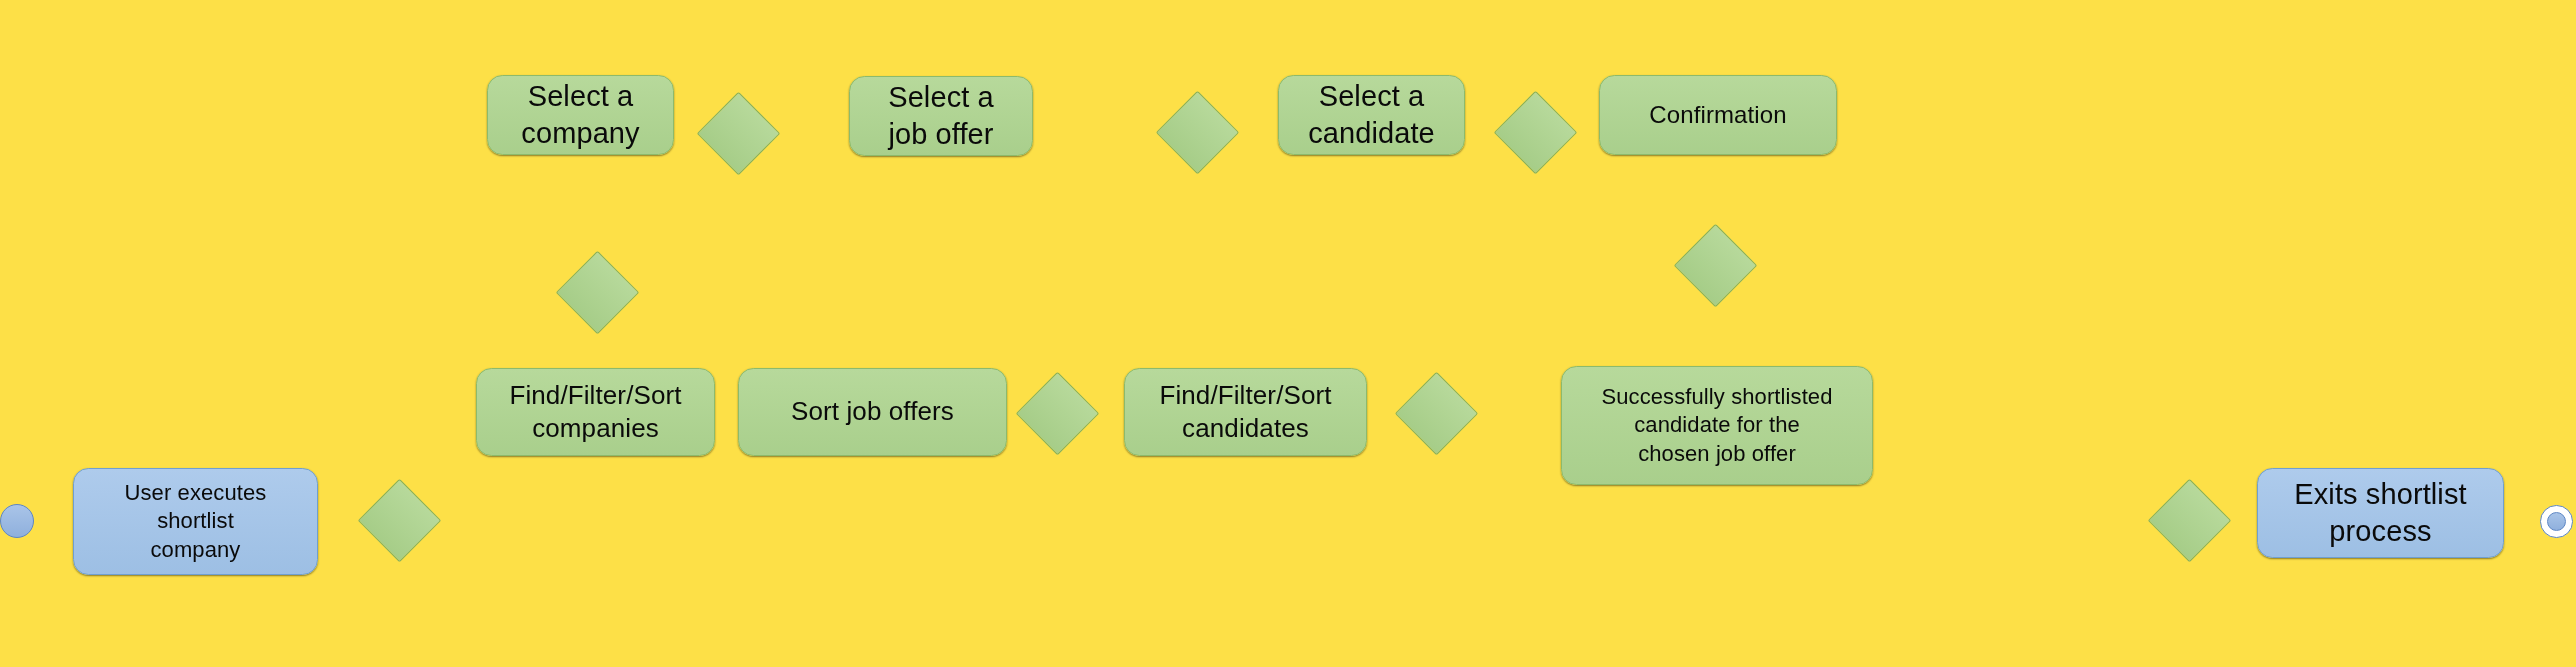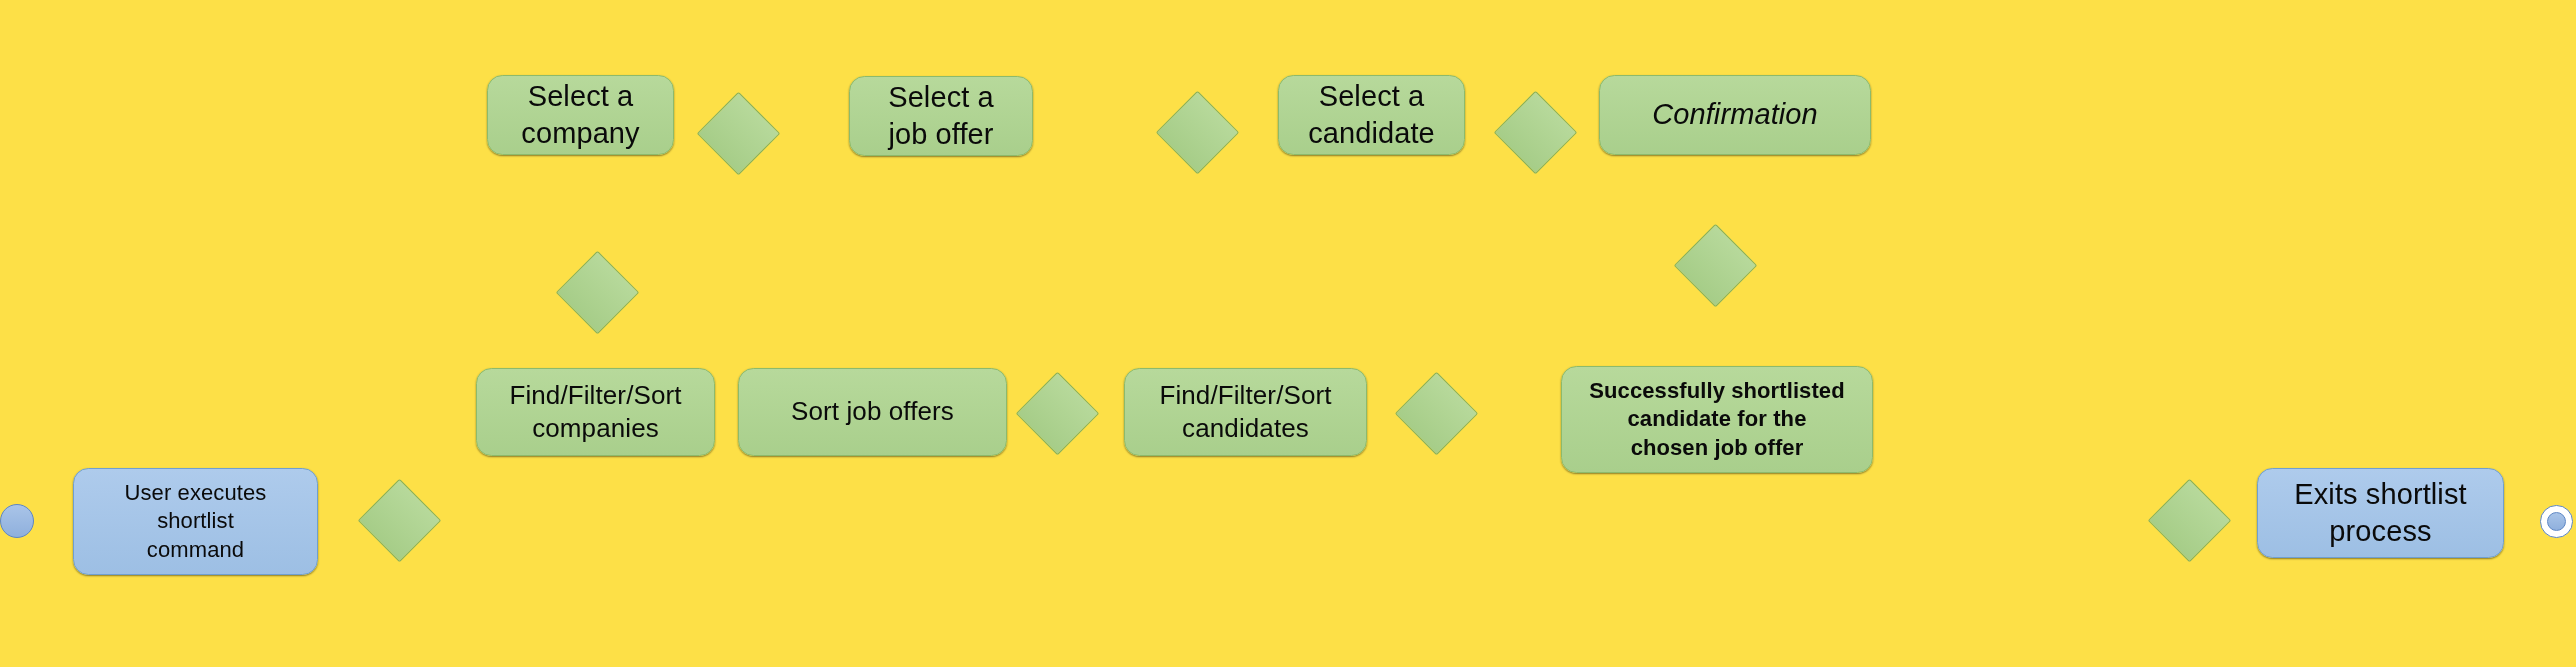--- a/index.html
+++ b/index.html
@@ -99,30 +99,30 @@
       <div class="diamond" style="left: 2160px; top: 491px; width: 59px; height: 59px;"></div>
     </div>
 
   <div id="box-layer">
       <div class="node-box green" style="left: 487px; top: 75px; width: 187px; height: 80px; font-size: 29px;">Select a
 company</div>
       <div class="node-box green" style="left: 849px; top: 76px; width: 184px; height: 80px; font-size: 29px;">Select a
 job offer</div>
       <div class="node-box green" style="left: 1278px; top: 75px; width: 187px; height: 80px; font-size: 29px;">Select a
 candidate</div>
-      <div class="node-box green" style="left: 1599px; top: 75px; width: 272px; height: 80px; font-size: 29px; font-style: italic;">Confirmation</div>
+      <div class="node-box green" style="left: 1599px; top: 75px; width: 238px; height: 80px; font-size: 24px;">Confirmation</div>
       <div class="node-box green" style="left: 476px; top: 368px; width: 239px; height: 88px; font-size: 26px;">Find/Filter/Sort
 companies</div>
       <div class="node-box green" style="left: 738px; top: 368px; width: 269px; height: 88px; font-size: 26px;">Sort job offers</div>
       <div class="node-box green" style="left: 1124px; top: 368px; width: 243px; height: 88px; font-size: 26px;">Find/Filter/Sort
 candidates</div>
-      <div class="node-box green" style="left: 1561px; top: 366px; width: 312px; height: 107px; font-size: 22px; font-weight: bold;">Successfully shortlisted
+      <div class="node-box green" style="left: 1561px; top: 366px; width: 312px; height: 119px; font-size: 22px;">Successfully shortlisted
 candidate for the
 chosen job offer</div>
       <div class="node-box blue" style="left: 73px; top: 468px; width: 245px; height: 107px; font-size: 22px;">User executes
 shortlist
-command</div>
+company</div>
       <div class="node-box blue" style="left: 2257px; top: 468px; width: 247px; height: 90px; font-size: 29px;">Exits shortlist
 process</div>
     </div>
 
 </div>
 
 
 </body></html>

